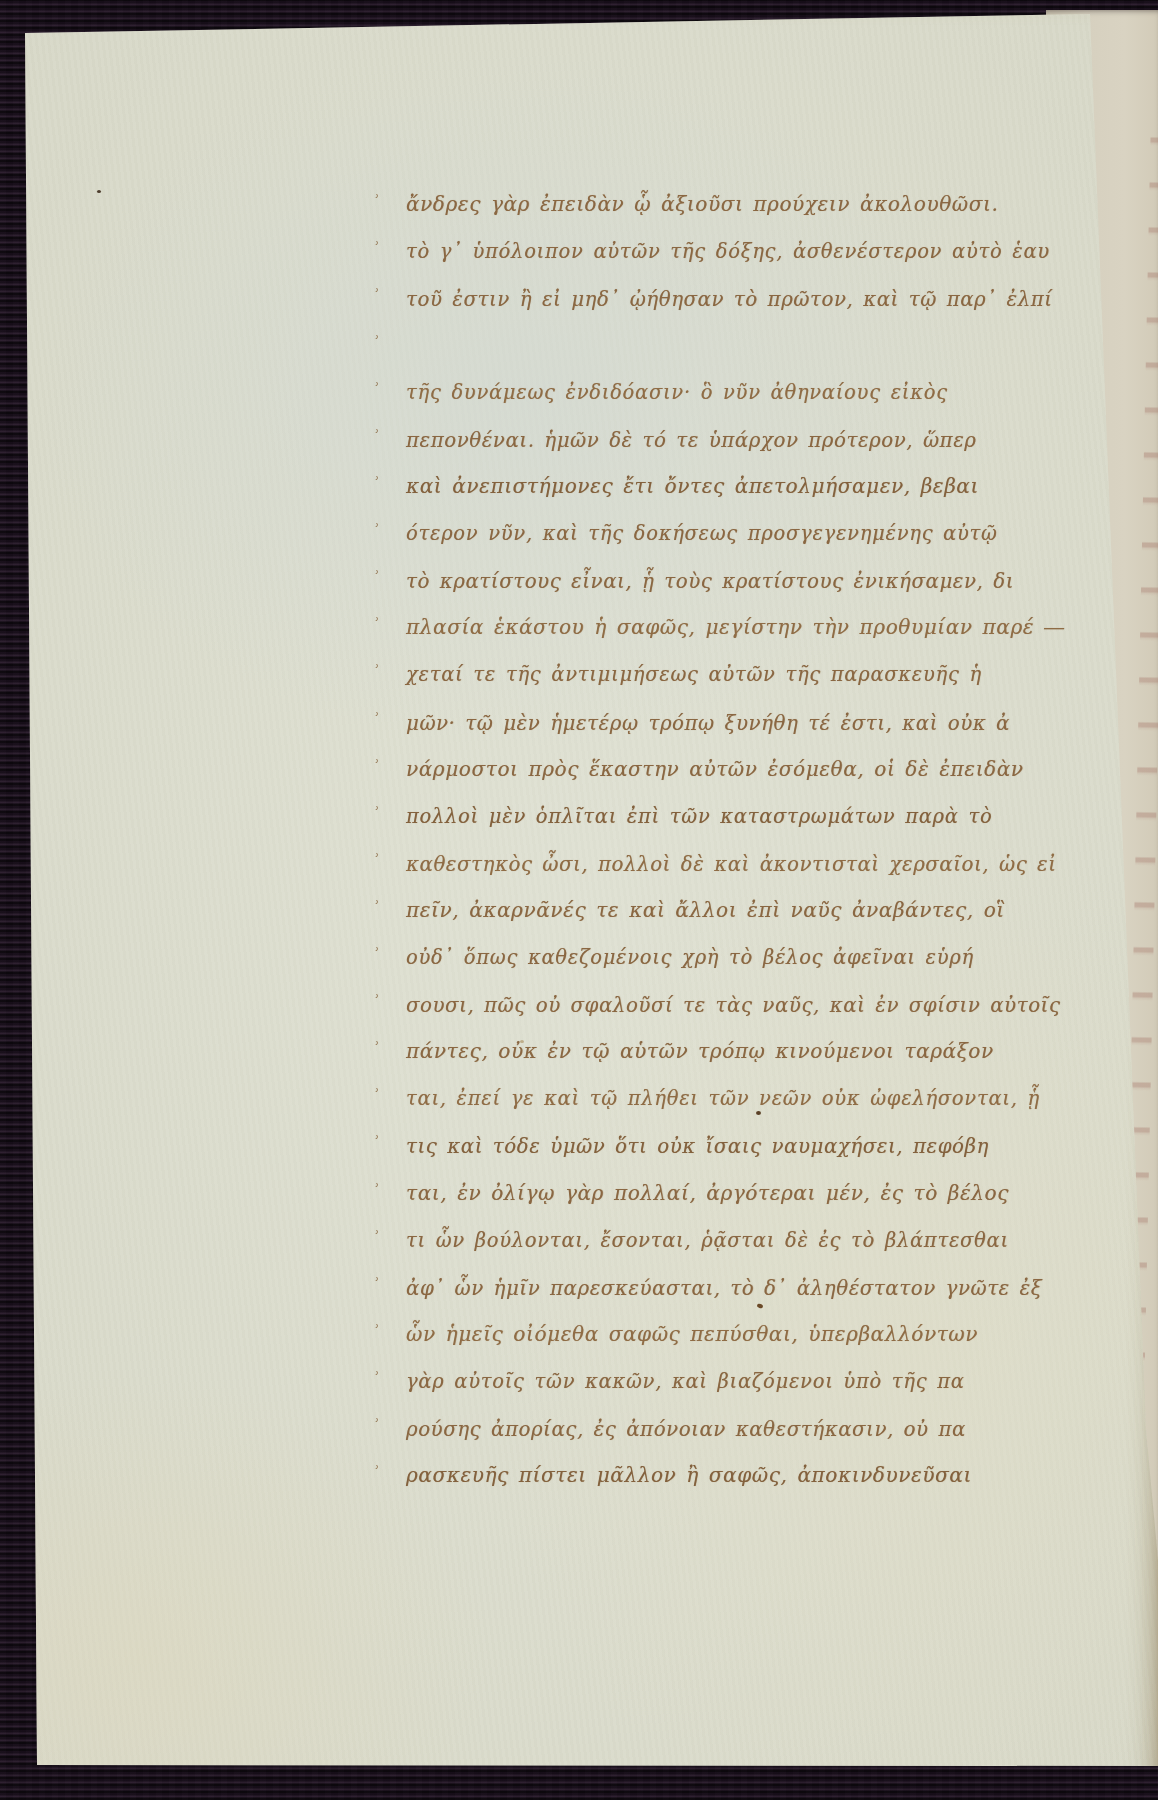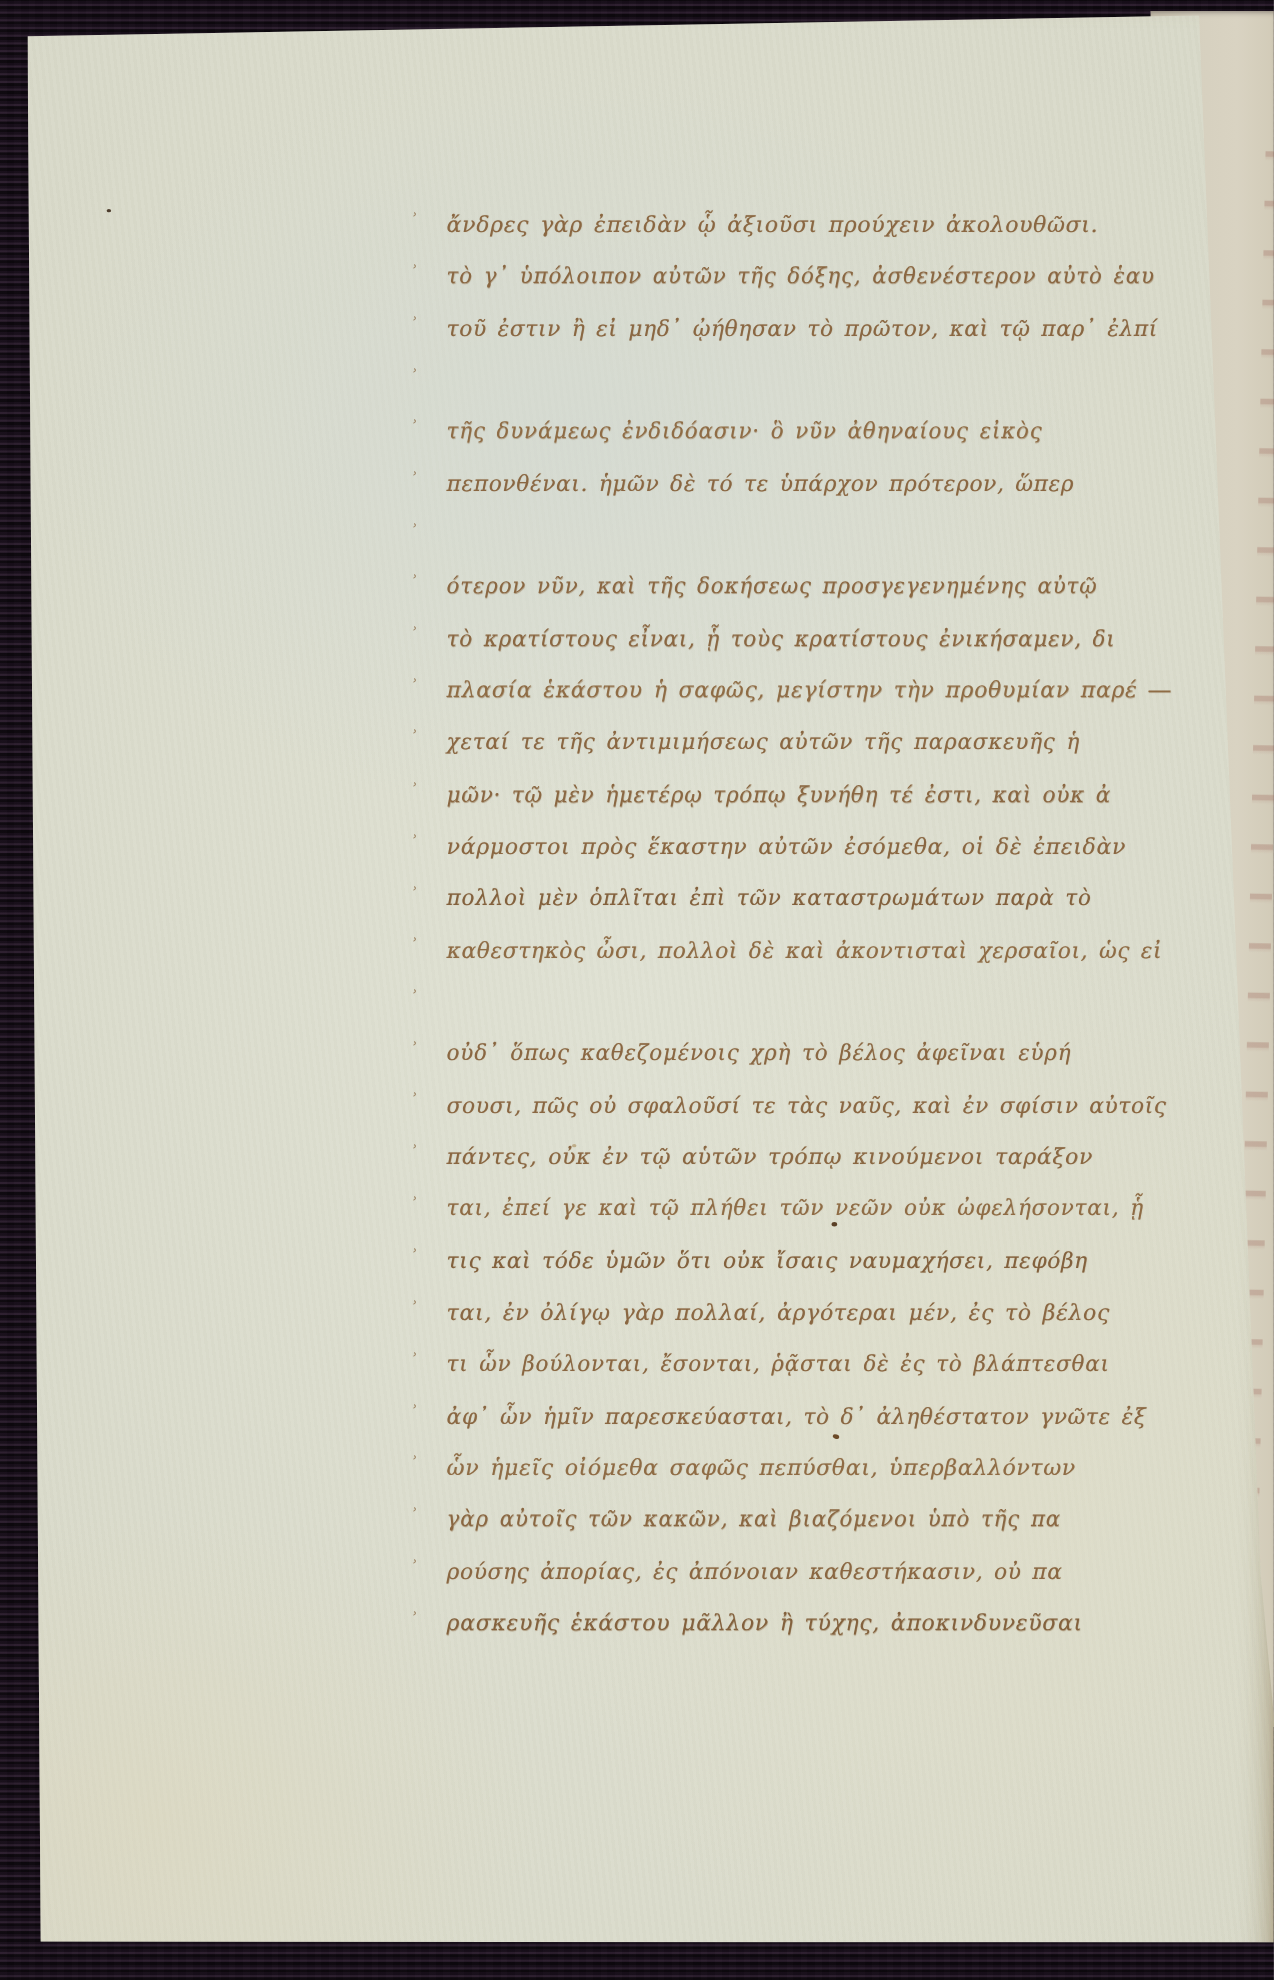--- a/index.html
+++ b/index.html
@@ -118,20 +118,21 @@
     <div class="row">
       <span class="mark">ʾ</span>
       <span class="line-text">τῆς δυνάμεως ἐνδιδόασιν· ὃ νῦν ἀθηναίους εἰκὸς</span>
     </div>
     <div class="row">
       <span class="mark">ʾ</span>
       <span class="line-text">πεπονθέναι. ἡμῶν δὲ τό τε ὑπάρχον πρότερον, ὥπερ</span>
     </div>
     <div class="row">
       <span class="mark">ʾ</span>
+      <span class="line-text">καὶ ἀνεπιστήμονες ἔτι ὄντες ἀπετολμήσαμεν, βεβαι</span>
     </div>
     <div class="row">
       <span class="mark">ʾ</span>
       <span class="line-text">ότερον νῦν, καὶ τῆς δοκήσεως προσγεγενημένης αὐτῷ</span>
     </div>
     <div class="row">
       <span class="mark">ʾ</span>
       <span class="line-text">τὸ κρατίστους εἶναι, ᾗ τοὺς κρατίστους ἐνικήσαμεν, δι</span>
     </div>
     <div class="row">
@@ -153,20 +154,21 @@
     <div class="row">
       <span class="mark">ʾ</span>
       <span class="line-text">πολλοὶ μὲν ὁπλῖται ἐπὶ τῶν καταστρωμάτων παρὰ τὸ</span>
     </div>
     <div class="row">
       <span class="mark">ʾ</span>
       <span class="line-text">καθεστηκὸς ὦσι, πολλοὶ δὲ καὶ ἀκοντισταὶ χερσαῖοι, ὡς εἰ</span>
     </div>
     <div class="row">
       <span class="mark">ʾ</span>
+      <span class="line-text">πεῖν, ἀκαρνᾶνές τε καὶ ἄλλοι ἐπὶ ναῦς ἀναβάντες, οἳ</span>
     </div>
     <div class="row">
       <span class="mark">ʾ</span>
       <span class="line-text">οὐδ᾽ ὅπως καθεζομένοις χρὴ τὸ βέλος ἀφεῖναι εὑρή</span>
     </div>
     <div class="row">
       <span class="mark">ʾ</span>
       <span class="line-text">σουσι, πῶς οὐ σφαλοῦσί τε τὰς ναῦς, καὶ ἐν σφίσιν αὐτοῖς</span>
     </div>
     <div class="row">
@@ -200,21 +202,21 @@
     <div class="row">
       <span class="mark">ʾ</span>
       <span class="line-text">γὰρ αὐτοῖς τῶν κακῶν, καὶ βιαζόμενοι ὑπὸ τῆς πα</span>
     </div>
     <div class="row">
       <span class="mark">ʾ</span>
       <span class="line-text">ρούσης ἀπορίας, ἐς ἀπόνοιαν καθεστήκασιν, οὐ πα</span>
     </div>
     <div class="row">
       <span class="mark">ʾ</span>
-      <span class="line-text">ρασκευῆς ἑκάστου μᾶλλον ἢ τύχης, ἀποκινδυνεῦσαι</span>
+      <span class="line-text">ρασκευῆς πίστει μᾶλλον ἢ σαφῶς, ἀποκινδυνεῦσαι</span>
     </div>
   </div>
 
   <div class="speck s1"></div>
   <div class="speck s2"></div>
   <div class="speck s3"></div>
   <div class="speck s4"></div>
 </div>
 
 </body></html>

